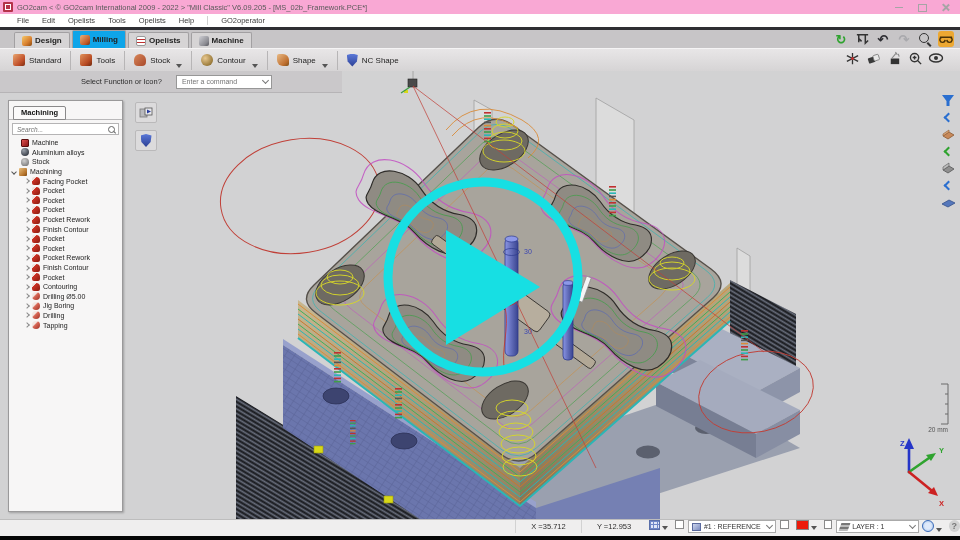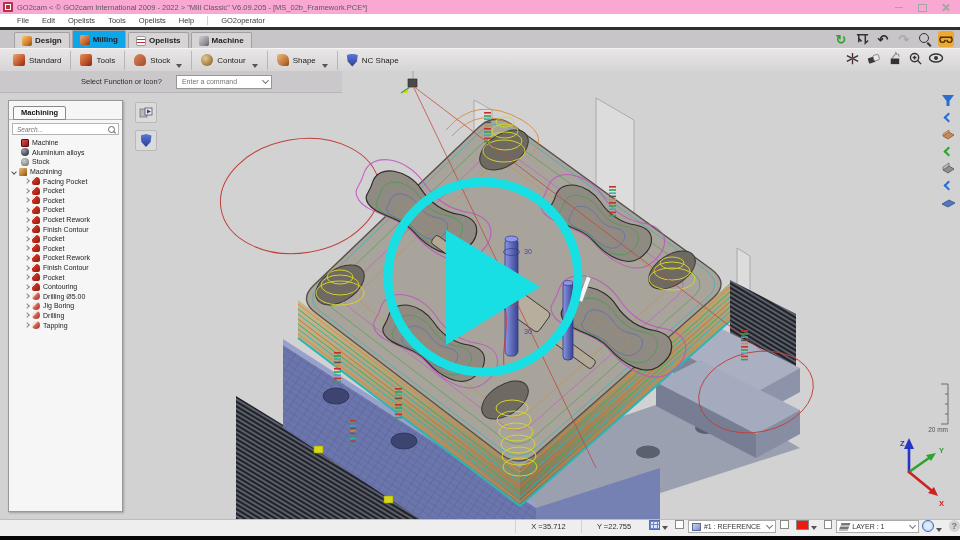--- a/index.html
+++ b/index.html
@@ -625,21 +625,21 @@
   <div class="rt">
     <svg width="15" height="11" viewBox="0 0 15 11">
         <polygon points="1,7 8,3 14,6 7,10" fill="#5577bb" stroke="#33508a" stroke-width="0.8"></polygon>
       </svg>
   </div>
 </div>
 
 <div class="abs statusbar">
   <div class="sb-spacer"></div>
   <div class="sb-cell" style="width:68px">X =35.712</div>
-  <div class="sb-cell" style="width:68px">Y =22.755</div>
+  <div class="sb-cell" style="width:68px">Y =12.953</div>
   <div class="sb-ico">
       <span class="gridico"></span>
       <span class="dd" style="margin-bottom:0"></span>
     </div>
   <span class="cb"></span>
   <div class="combo" style="width:92px">
     <span class="refico"></span>
     <span class="txt">#1 : REFERENCE</span>
     <span class="chev-dn"></span>
   </div>

